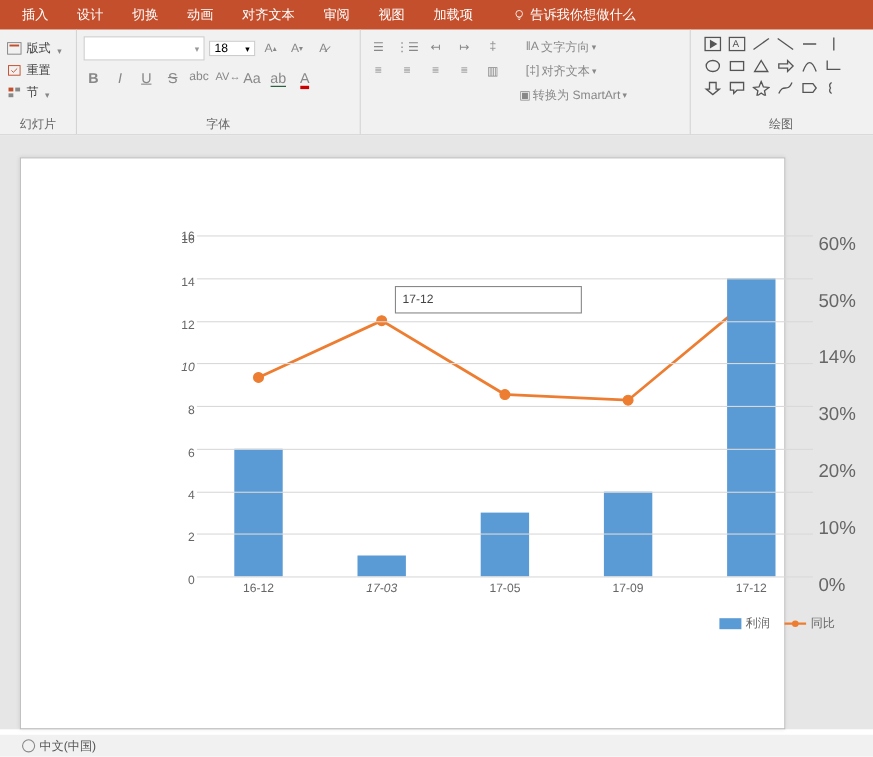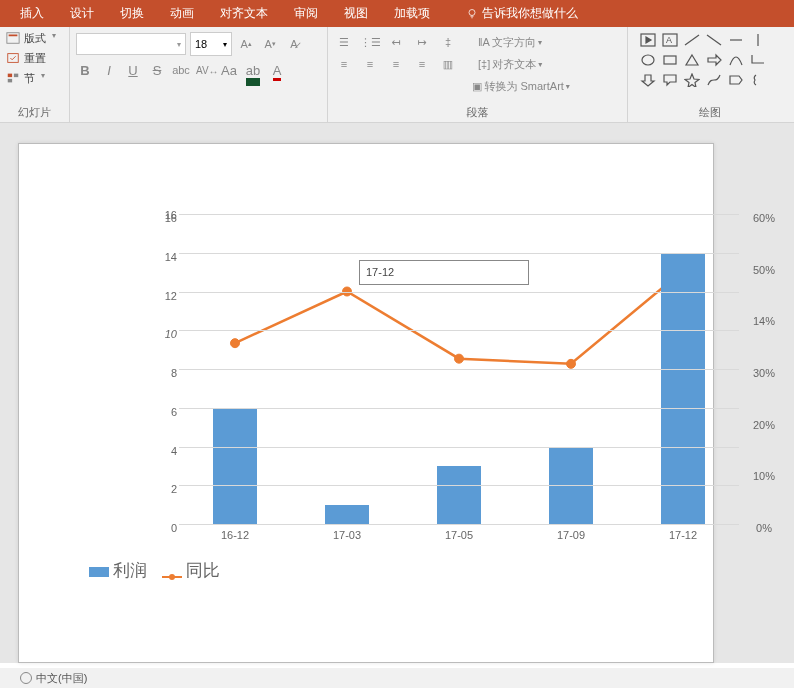--- a/index.html
+++ b/index.html
@@ -8,27 +8,27 @@
 .ribbon-tabs { background: #c44f2c; height: 27px; display: flex; align-items: center; padding-left: 20px; gap: 26px; color: #fff; font-size: 12px; }
 .ribbon-tabs .tab { cursor: pointer; }
 .tell-me { display: flex; align-items: center; gap: 4px; margin-left: 10px; }
 .tell-me .bulb { width: 12px; height: 12px; }
 
 .ribbon-body { background: #f1f1f1; height: 96px; border-bottom: 1px solid #d4d4d4; display: flex; }
 .ribbon-group { border-right: 1px solid #d4d4d4; padding: 4px 6px 2px 6px; display: flex; flex-direction: column; justify-content: space-between; }
 .group-label { text-align: center; font-size: 11px; color: #666; }
 
 .clip-group { width: 70px; }
-.clip-btn { font-size: 11px; color: #444; display: flex; align-items: flex-start; gap: 4px; height: 20px; }
+.clip-btn { font-size: 11px; color: #444; display: flex; align-items: flex-end; gap: 4px; height: 20px; }
 .clip-btn svg { width: 14px; height: 14px; }
 
 .font-group { width: 258px; }
 .font-row1 { display: flex; gap: 4px; align-items: center; height: 26px; }
 .font-combo { width: 110px; height: 22px; border: 1px solid #ccc; background: #fff; font-size: 11px; padding: 0 4px; display:flex; align-items:center; justify-content:space-between; color:#999;}
-.size-combo { width: 42px; height: 24px; border: 1px solid #ccc; background: #fff; font-size: 11px; padding: 0 4px; display:flex; align-items:center; justify-content:space-between;}
+.size-combo { width: 42px; height: 14px; border: 1px solid #ccc; background: #fff; font-size: 11px; padding: 0 4px; display:flex; align-items:center; justify-content:space-between;}
 .mini-btn { width: 20px; height: 20px; display:flex; align-items:center; justify-content:center; color:#888; font-size:11px;}
 .font-row2 { display: flex; gap: 6px; align-items: center; height: 26px; color:#888; font-size:13px;}
 .font-row2 span { width:18px; text-align:center; }
 .bold{font-weight:bold;} .ital{font-style:italic;} .und{text-decoration:underline;} .strk{text-decoration:line-through;}
 
 .para-group { width: 300px; }
 .para-row { display:flex; gap:6px; align-items:center; height:22px; color:#888; font-size:11px;}
 .para-btn { width:20px; text-align:center;}
 .para-text-btn { display:flex; align-items:center; gap:2px; font-size:11px; color:#888;}
 
@@ -38,28 +38,28 @@
 .shape-cell svg { width:16px; height:14px; stroke:#555; fill:none; stroke-width:1.2;}
 
 .edit-area { position:relative; width:794px; height:540px; background:#e6e6e6; padding-top:20px; padding-left:18px;}
 .slide { background:#ffffff; width:696px; height:520px; border:1px solid #bbb; box-shadow: 0 0 4px rgba(0,0,0,0.1); position:relative;}
 
 .chart { position:absolute; left:60px; top:60px; width:680px; height:380px;}
 .plot { position:absolute; left:100px; top:10px; width:560px; height:310px;}
 .y-axis-left { position:absolute; left:70px; top:5px; width:28px; height:320px;}
 .y-axis-right { position:absolute; left:665px; top:5px; width:40px; height:320px;}
 .y-tick { position:absolute; font-size:11px; color:#666; width:28px; text-align:right;}
-.y-tick-r { position:absolute; font-size:11px; color:#666; width:40px; text-align:center;}
+.y-tick-r { position:absolute; font-size:17px; color:#666; width:40px; text-align:left;}
 .grid-line { position:absolute; left:100px; width:560px; height:1px; background:#d9d9d9;}
 .x-cat { position:absolute; font-size:11px; color:#666; text-align:center; width:60px; top:325px;}
 .bar { position:absolute; background:#5b9bd5; width:44px; bottom:0;}
 .line-svg { position:absolute; left:0; top:0; width:560px; height:310px; overflow:visible;}
 .marker { fill:#ed7d31; stroke:#ed7d31;}
 .line-path { fill:none; stroke:#ed7d31; stroke-width:2.5;}
-.legend { position:absolute; left:0; top:355px; width:680px; text-align:left; font-size:17px; color:#666;}
+.legend { position:absolute; left:0; top:355px; width:680px; text-align:right; font-size:11px; color:#666;}
 .legend .sw { display:inline-block; width:20px; height:10px; vertical-align:middle; margin:0 4px 0 10px;}
 .tooltip-box { position:absolute; border:1px solid #888; background:#fff; padding:4px 6px; font-size:11px; color:#444; line-height:1.4;}
 
 .statusbar { position:absolute; bottom:0; left:0; width:794px; height:20px; background:#f1f1f1; font-size:11px; color:#555; padding-left:20px; display:flex; align-items:center;}
 .lang-icon { width:12px; height:12px; border:1px solid #888; border-radius:50%; margin-right:4px; display:inline-block;}
 
 .sidebar-label { position:absolute; left:2px; top:126px; font-size:11px; color:#555;}
 </style>
 </head>
 <body>
@@ -130,24 +130,25 @@
         <span class="mini-btn">A̷</span>
       </div>
       <div class="font-row2">
         <span class="bold">B</span>
         <span class="ital">I</span>
         <span class="und">U</span>
         <span class="strk">S</span>
         <span style="font-size:11px">abc</span>
         <span style="font-size:10px">AV↔</span>
         <span>Aa</span>
-        <span style="position:relative"><span style="border-bottom:8px solid #14532d">ab</span></span>
+        <span style="position:relative"><span style="border-bottom:1px solid #14532d">ab</span></span>
         <span style="position:relative"><span style="border-bottom:3px solid #c00">A</span></span>
       </div>
     </div>
+    <div class="group-label">字体</div>
   </div>
 
   <div class="ribbon-group para-group">
     <div>
       <div class="para-row">
         <span class="para-btn">☰</span>
         <span class="para-btn">⋮☰</span>
         <span class="para-btn">↤</span>
         <span class="para-btn">↦</span>
         <span class="para-btn">‡</span>
@@ -173,21 +174,20 @@
       </div>
       <div class="para-row">
         <div style="width:132px"></div>
         <div class="para-text-btn">
             <span>▣</span>
             <span>转换为 SmartArt</span>
             <span style="font-size:8px">▾</span>
           </div>
       </div>
     </div>
-    <div class="group-label">段落</div>
   </div>
 
   <div class="ribbon-group draw-group" style="border-right:none">
     <div class="shape-grid">
       <div class="shape-cell">
           <svg viewBox="0 0 16 14">
             <rect x="1" y="1" width="14" height="12"></rect>
             <polygon points="6,4 11,7 6,10" fill="#555"></polygon>
           </svg>
         </div>
@@ -340,21 +340,21 @@
     <div class="grid-line" style="top: 320px;"></div>
         <div class="grid-line" style="top: 281.25px;"></div>
         <div class="grid-line" style="top: 242.5px;"></div>
         <div class="grid-line" style="top: 203.75px;"></div>
         <div class="grid-line" style="top: 165px;"></div>
         <div class="grid-line" style="top: 126.25px;"></div>
         <div class="grid-line" style="top: 87.5px;"></div>
         <div class="grid-line" style="top: 48.75px;"></div>
         <div class="grid-line" style="top: 10px;"></div>
         <div class="x-cat" style="left: 126px;">16-12</div>
-        <div class="x-cat" style="left: 238px;">17-03</div>
+        <div class="x-cat" style="left: 238px; font-style: italic;">17-03</div>
         <div class="x-cat" style="left: 350px;">17-05</div>
         <div class="x-cat" style="left: 462px;">17-09</div>
         <div class="x-cat" style="left: 574px;">17-12</div>
       </div>
   </div>
 </div>
 
 <div class="statusbar">
   <span class="lang-icon"></span>
   <span>中文(中国)</span>

